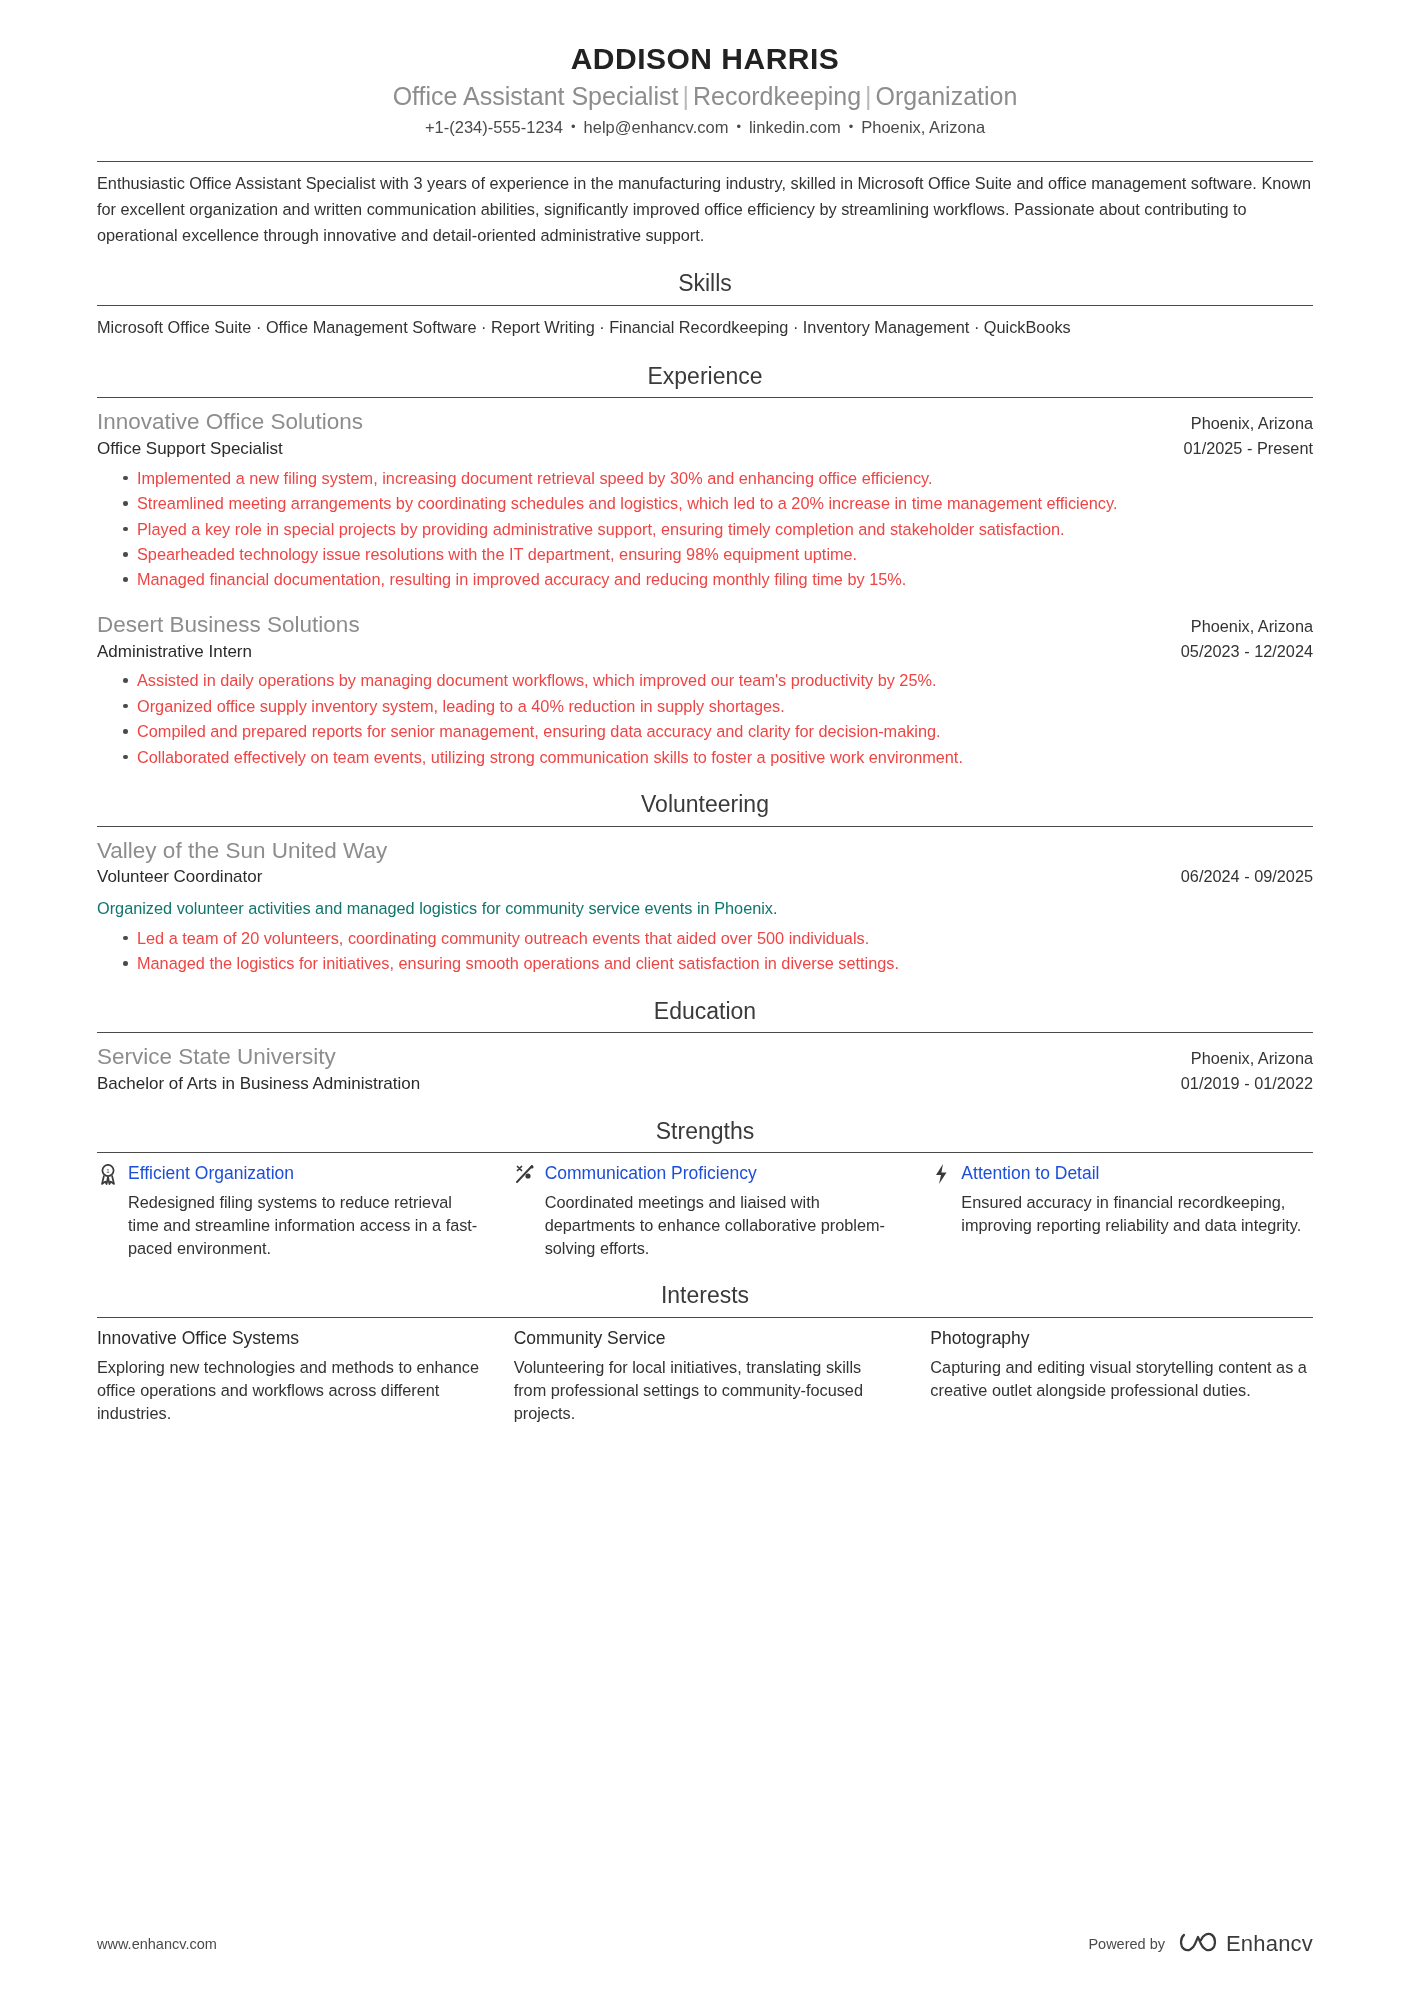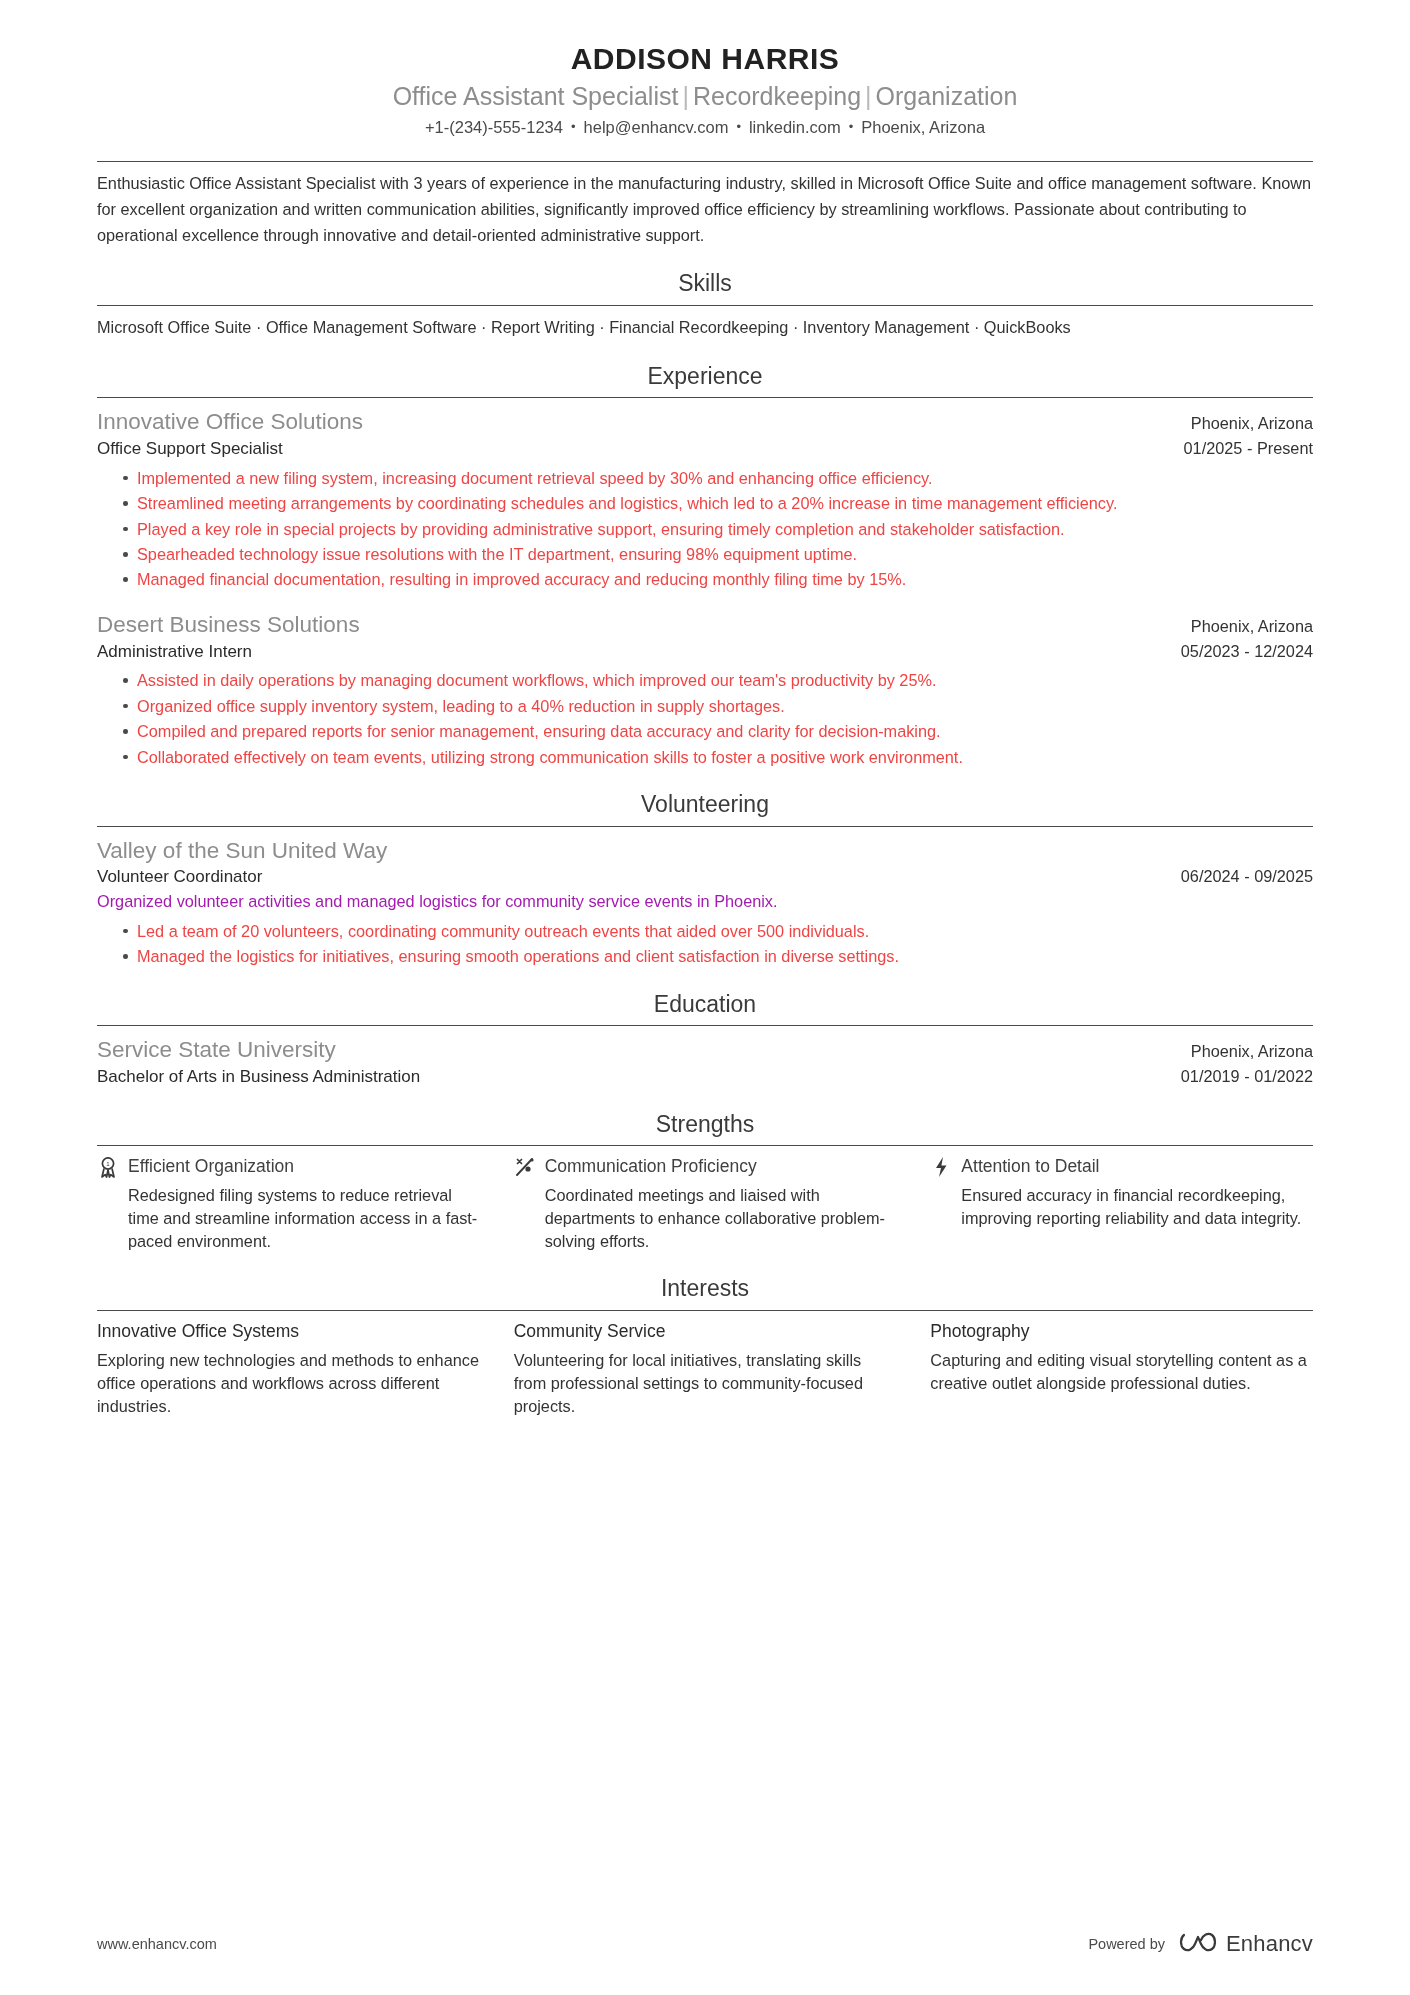--- a/index.html
+++ b/index.html
@@ -102,23 +102,23 @@
   }
   .entry-date {
     font-size: 16.3px;
     color: #333333;
     line-height: 1.4;
     white-space: nowrap;
     padding-left: 16px;
   }
   .entry-desc {
     font-size: 16.3px;
-    color: #a21caf;
+    color: #0f766e;
     line-height: 1.5;
-    margin-top: 0;
+    margin-top: 7px;
   }
   ul.bullets {
     margin: 5px 0 0 0;
     padding-left: 26px;
     list-style: none;
   }
   ul.bullets li {
     font-size: 16.3px;
     line-height: 1.5;
     color: #ef4444;
@@ -154,21 +154,21 @@
     width: 22px;
     height: 22px;
     flex: 0 0 22px;
     display: flex;
     align-items: center;
     justify-content: center;
   }
   .strength-icon svg { display: block; }
   .strength-name {
     font-size: 17.5px;
-    color: #404040;
+    color: #1d4ed8;
     line-height: 1.3;
   }
   .strength-desc {
     font-size: 16.3px;
     color: #333333;
     line-height: 1.42;
     padding-left: 31px;
   }
   .interest-name {
     font-size: 17.5px;

